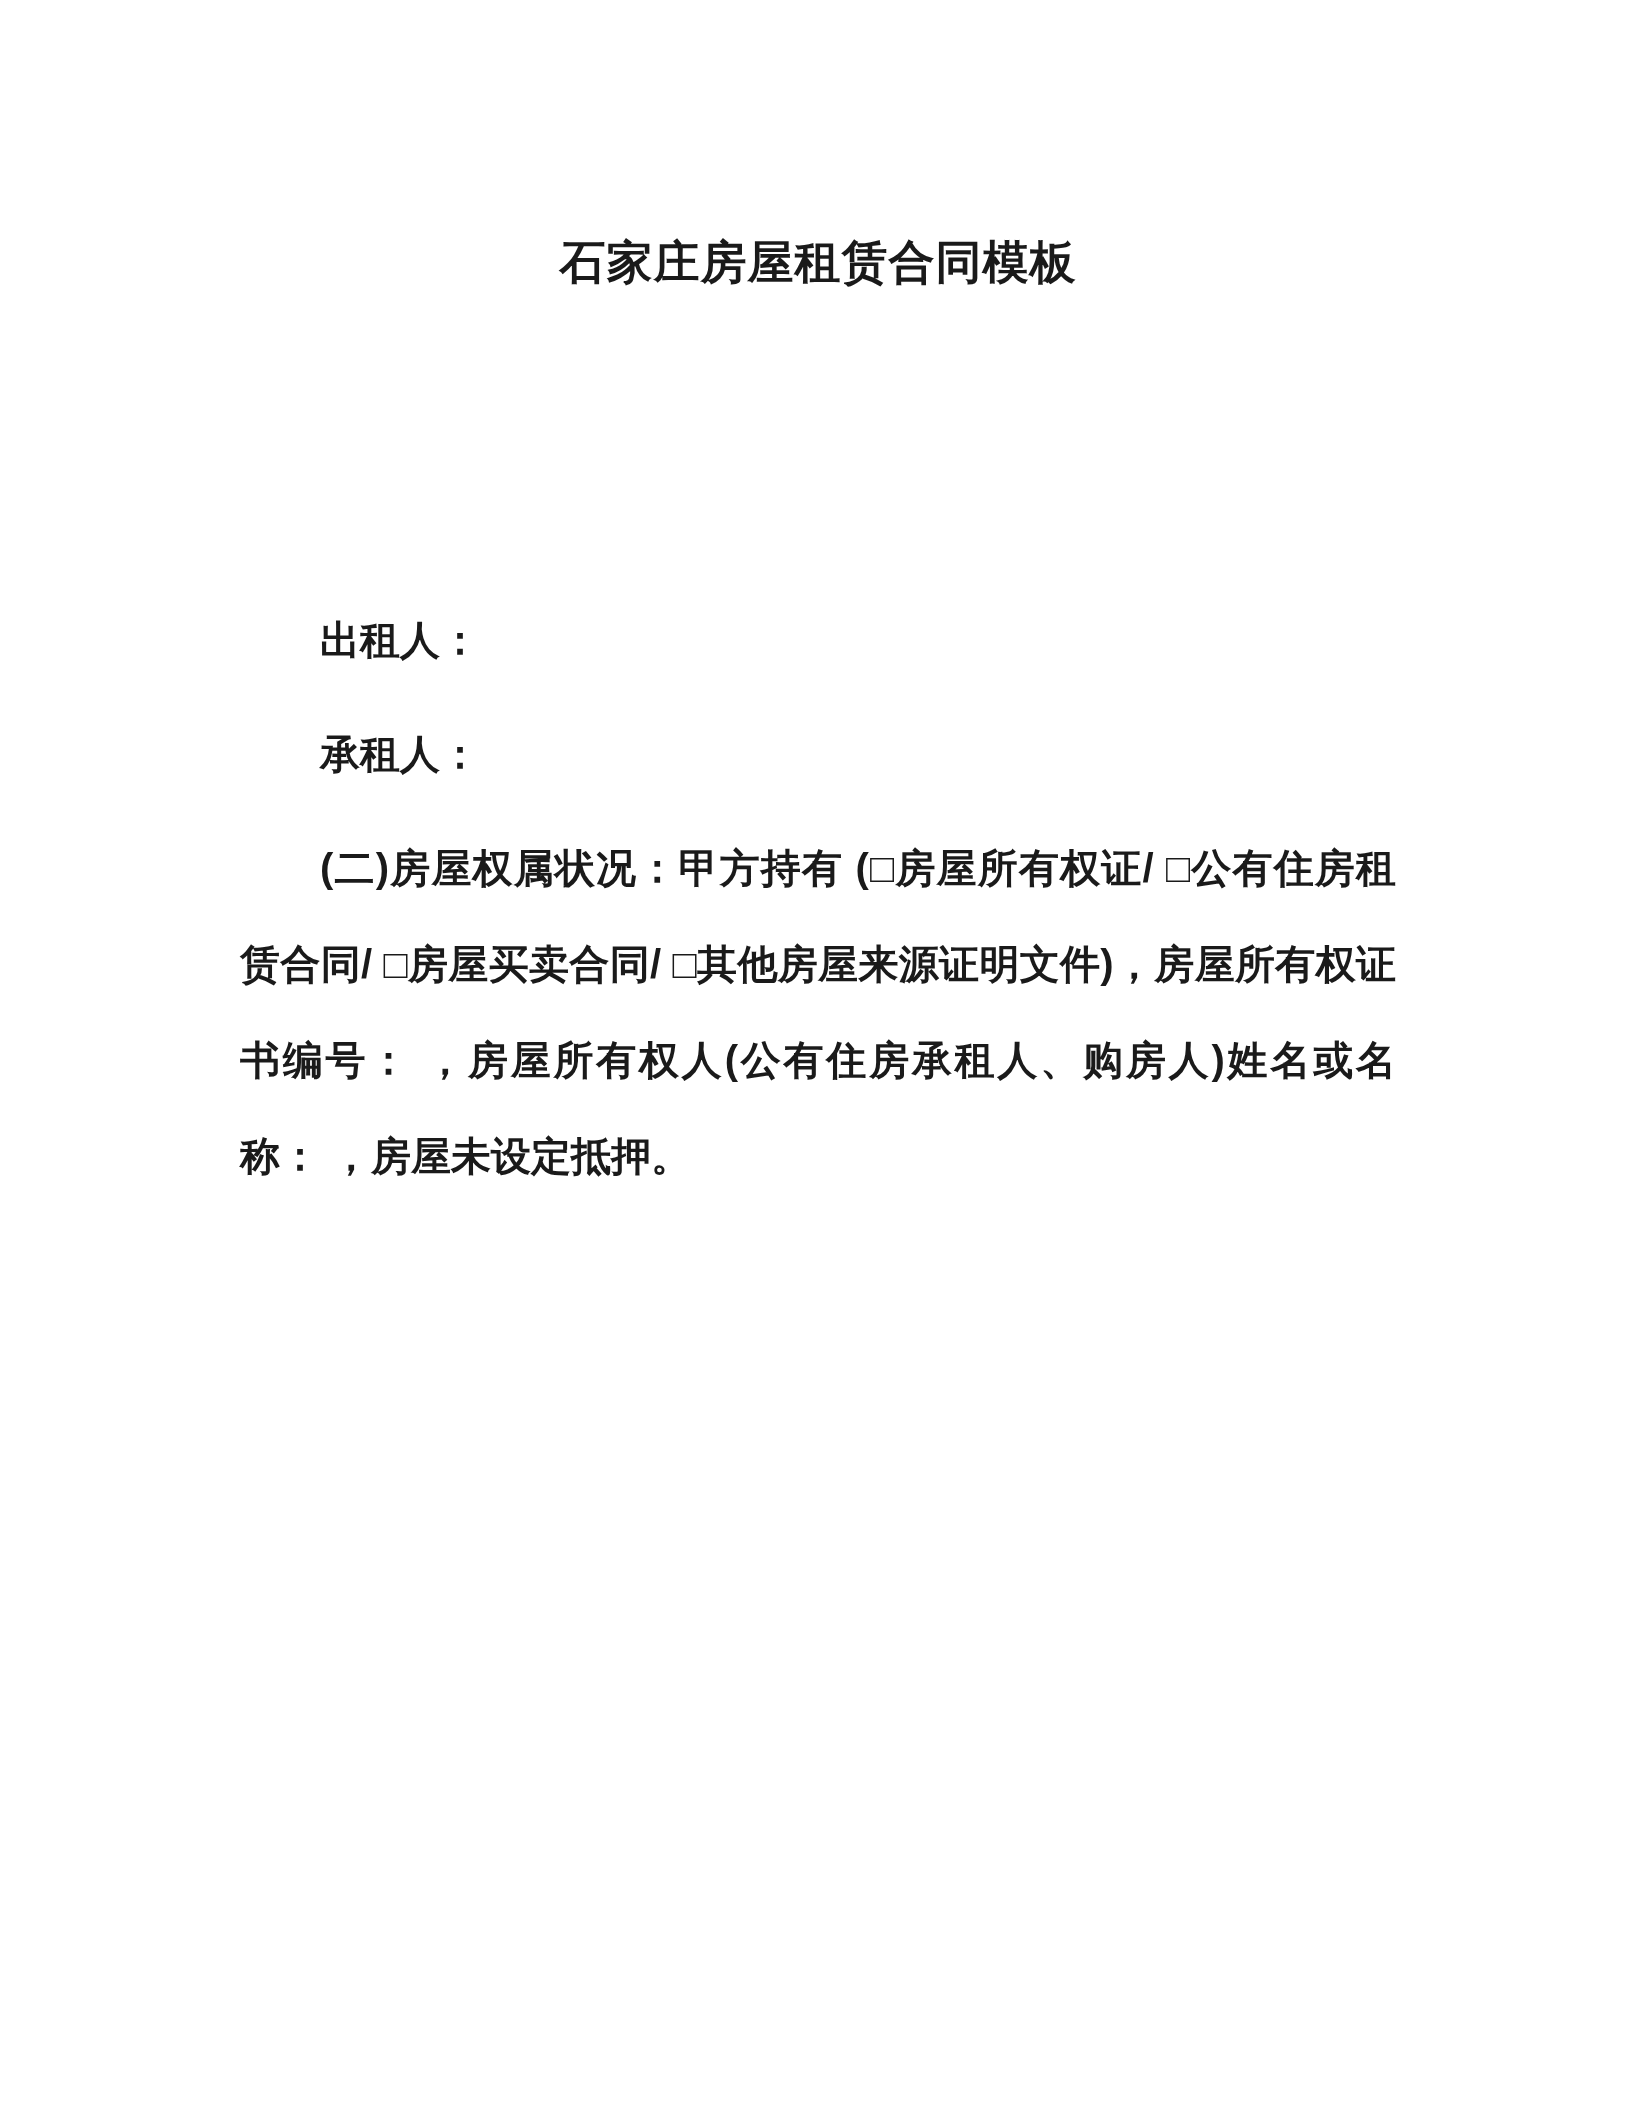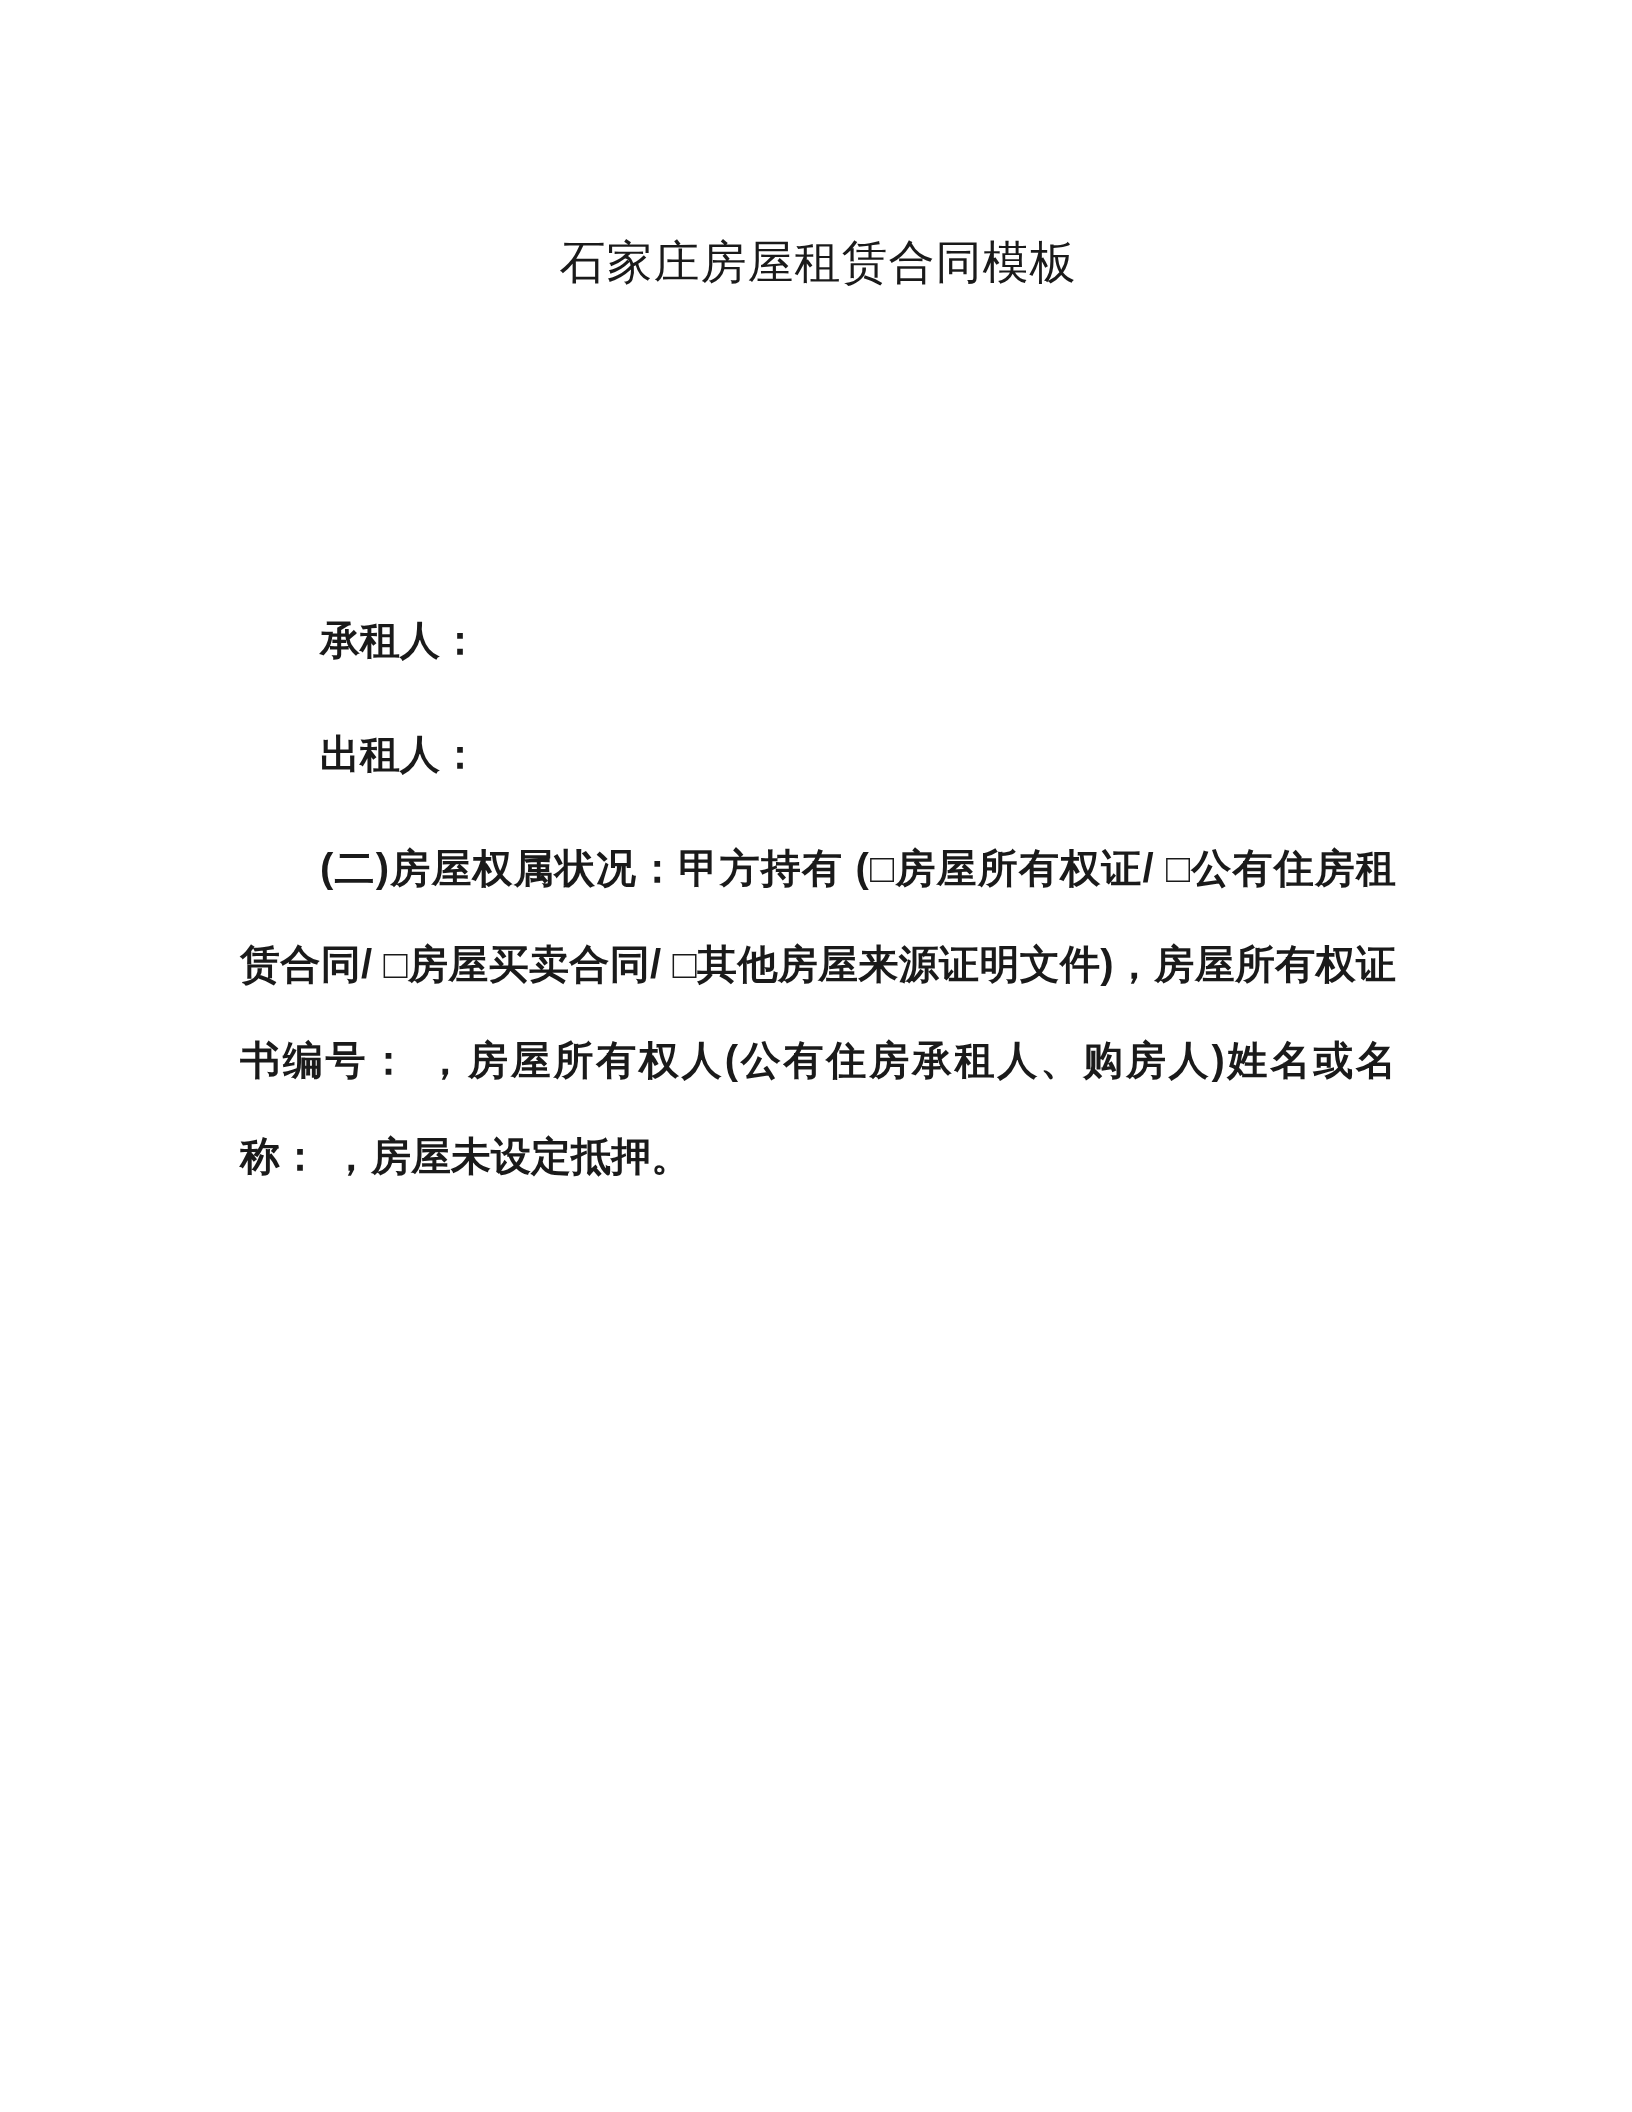--- a/index.html
+++ b/index.html
@@ -15,21 +15,21 @@
     box-sizing: border-box;
     padding: 232px 236px 0 240px;
     overflow: hidden;
     font-family: "Liberation Sans", "DejaVu Sans", sans-serif;
     color: #1a1a1a;
   }
   .doc-title {
     margin: 0;
     text-align: center;
     font-size: 46px;
-    font-weight: 400;
+    font-weight: 700;
     letter-spacing: 1px;
     color: #1a1a1a;
   }
   .content {
     margin-top: 298px;
   }
   .content p {
     margin: 0 0 18px 0;
     font-size: 40px;
     font-weight: 700;
@@ -40,23 +40,23 @@
     word-break: break-all;
   }
 </style>
 </head>
 <body>
 
 <div class="page">
   <h1 class="doc-title">石家庄房屋租赁合同模板</h1>
 
   <div class="content">
+    <p>出租人：</p>
+
     <p>承租人：</p>
-
-    <p>出租人：</p>
 
 
 
 
 
     <p>(二)房屋权属状况：甲方持有 (□房屋所有权证/ □公有住房租赁合同/ □房屋买卖合同/ □其他房屋来源证明文件)，房屋所有权证书编号： ，房屋所有权人(公有住房承租人、购房人)姓名或名称： ，房屋未设定抵押。</p>
   </div>
 </div>
 
 </body></html>

